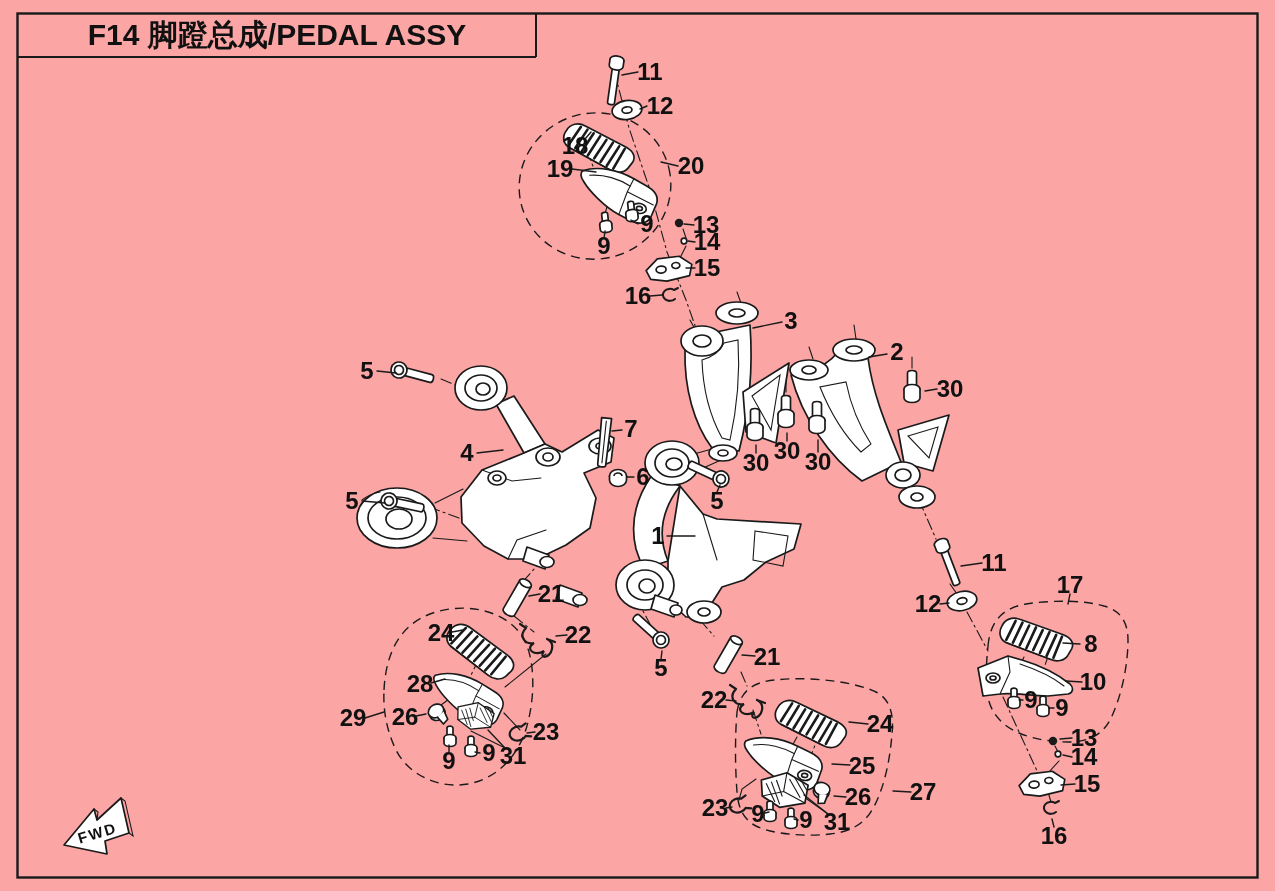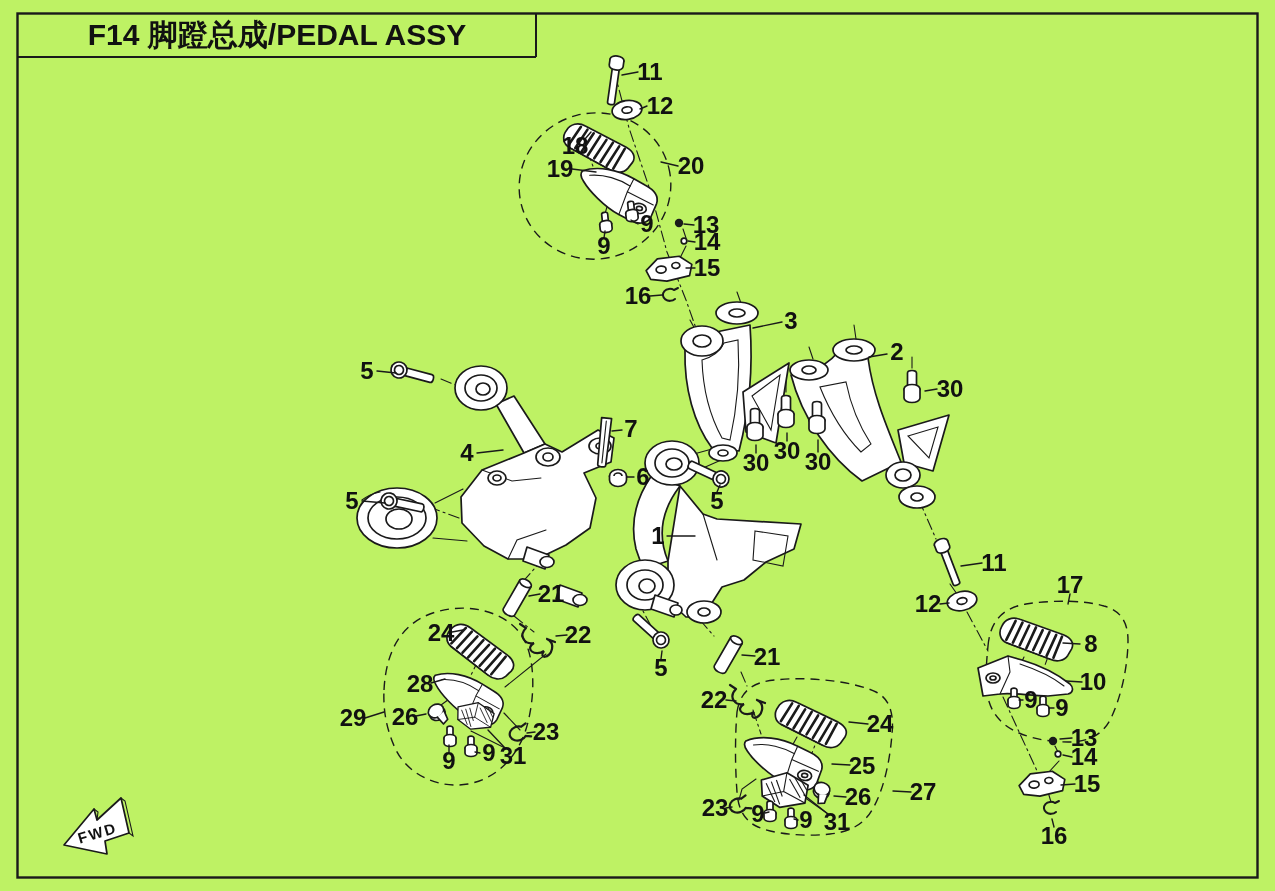--- a/index.html
+++ b/index.html
@@ -1,16 +1,16 @@
 <!DOCTYPE html>
 <html><head>
 <meta charset="utf-8">
 <style>
   html,body{margin:0;padding:0;background:#e8e8e8;}
-  .stage{width:1275px;height:891px;background:#bef264;position:relative;margin:0 auto;
+  .stage{width:1275px;height:891px;background:#fca5a5;position:relative;margin:0 auto;
          font-family:"Liberation Sans",sans-serif;overflow:hidden;}
   svg{display:block;}
   .part{fill:#ffffff;stroke:#1a1a1a;stroke-width:1.7;stroke-linejoin:round;stroke-linecap:round;}
   .thin{fill:none;stroke:#1a1a1a;stroke-width:1.1;stroke-linecap:round;}
   .dash{fill:none;stroke:#1a1a1a;stroke-width:1.1;stroke-dasharray:11 4 2 4;stroke-linecap:round;}
   .groupline{fill:none;stroke:#1a1a1a;stroke-width:1.4;stroke-dasharray:9 6;}
   .rib{stroke:#1a1a1a;stroke-width:2.6;stroke-linecap:round;}
   .hatch{stroke:#1a1a1a;stroke-width:1.1;}
   .dark{fill:#1a1a1a;stroke:none;}
   .callout{font-family:"Liberation Sans",sans-serif;font-weight:bold;font-size:24px;fill:#111;text-anchor:middle;}

